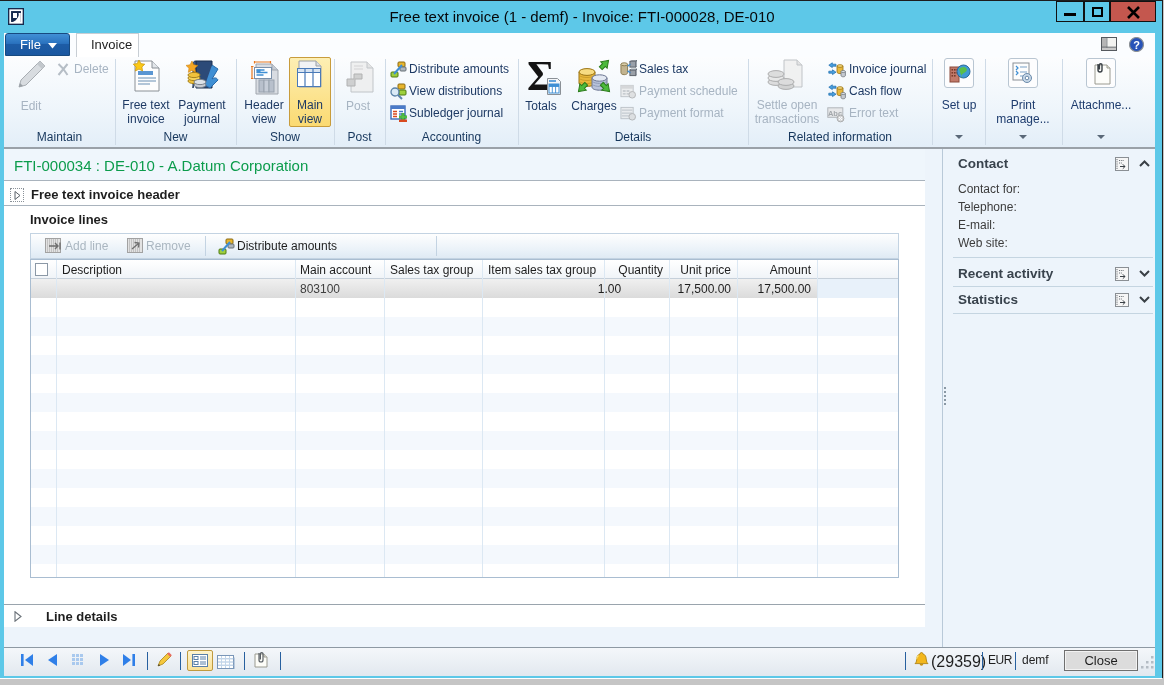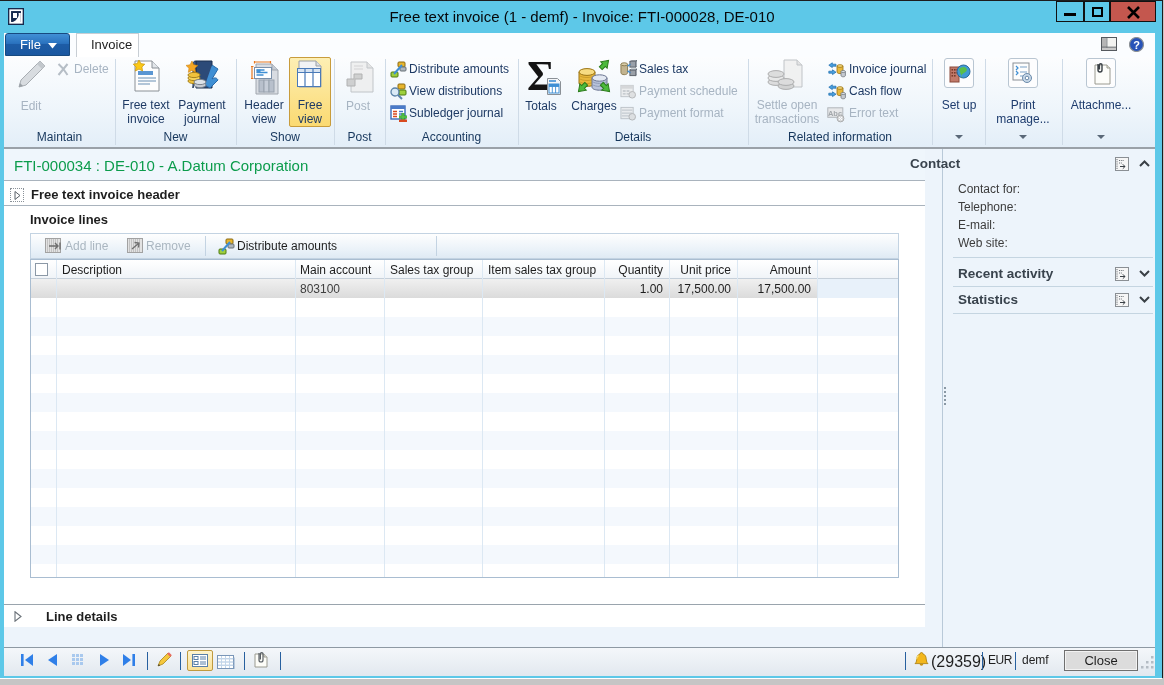--- a/index.html
+++ b/index.html
@@ -144,21 +144,21 @@
 <div class="abs ctr rtx" style="left:234px; top:98px; width:60px;">Header</div>
 <div class="abs ctr rtx" style="left:234px; top:112px; width:60px;">view</div>
 <div class="abs" style="left:289px; top:57px; width:42px; height:70px; border:1px solid #c89c3c; border-radius:2px; background:linear-gradient(#fdefb4,#fbda72);"></div>
 <svg class="abs" style="left:296px; top:59px;" width="28" height="30" viewBox="0 0 28 30">
   <path d="M3 2 h17 l5 5 v21 h-22 z" fill="#f2f3f5" stroke="#9aa0a6"></path>
   <path d="M20 2 v5 h5" fill="#dcdfe3" stroke="#9aa0a6"></path>
   <rect x="1.5" y="9.5" width="23" height="18" fill="#fff" stroke="#4a7ab8"></rect>
   <rect x="1.5" y="9.5" width="23" height="4" fill="#d8e4f2" stroke="#4a7ab8"></rect>
   <path d="M9 10 v17 M17 10 v17" stroke="#4a7ab8" stroke-width="1.2"></path>
 </svg>
-<div class="abs ctr rtx" style="left:280px; top:98px; width:60px;">Free</div>
+<div class="abs ctr rtx" style="left:280px; top:98px; width:60px;">Main</div>
 <div class="abs ctr rtx" style="left:280px; top:112px; width:60px;">view</div>
 
 <svg class="abs" style="left:343px; top:60px; opacity:0.75;" width="32" height="34" viewBox="0 0 32 34">
   <path d="M8 2 h16 l6 6 v24 h-22 z" fill="#ececec" stroke="#b0b4b8"></path>
   <path d="M24 2 v6 h6" fill="#dcdcdc" stroke="#b0b4b8"></path>
   <path d="M11 6 h9 M11 9 h9" stroke="#c6c6c6" stroke-width="1.2"></path>
   <path d="M7 14 h7 v-5 h8 v5 h-7 v7 h-8 z" fill="#c2c2c2" stroke="#9a9a9a" transform="translate(-3,5)"></path>
 </svg>
 <div class="abs gray ctr" style="left:333px; top:99px; width:50px; font-size:12px;">Post</div>
 
@@ -388,34 +388,34 @@
 
   <div class="abs txt" style="left:31px; top:3px;">Description</div>
   <div class="abs txt" style="left:269px; top:3px;">Main account</div>
   <div class="abs txt" style="left:359px; top:3px;">Sales tax group</div>
   <div class="abs txt" style="left:457px; top:3px;">Item sales tax group</div>
   <div class="abs txt" style="left:575px; top:3px; width:57px; text-align:right;">Quantity</div>
   <div class="abs txt" style="left:641px; top:3px; width:59px; text-align:right;">Unit price</div>
   <div class="abs txt" style="left:709px; top:3px; width:71px; text-align:right;">Amount</div>
 
   <div class="abs" style="left:269px; top:22px; font-size:12px; color:#404040;">803100</div>
-  <div class="abs txt" style="left:575px; top:22px; width:57px; text-align:right;">1.00</div>
+  <div class="abs txt" style="left:550px; top:22px; width:57px; text-align:center;">1.00</div>
   <div class="abs txt" style="left:641px; top:22px; width:59px; text-align:right;">17,500.00</div>
   <div class="abs txt" style="left:709px; top:22px; width:71px; text-align:right;">17,500.00</div>
 </div>
 
 <div class="abs" style="left:4px; top:604px; width:921px; height:1px; background:#9aa4ad;"></div>
 <svg class="abs" style="left:14px; top:611px;" width="8" height="11" viewBox="0 0 8 11">
     <path d="M1 0.8 L7 5.5 L1 10.2 z" fill="none" stroke="#6a7178" stroke-width="1.1"></path>
   </svg>
 <div class="abs" style="left:30px; top:609px; font-size:13px; font-weight:bold; color:#1e1e1e;padding-left:16px;">Line details</div>
 
 <div class="abs" style="left:942px; top:149px; width:1px; height:498px; background:#b9c9d8;"></div>
 <div id="sidebar">
-  <div class="abs" style="left:910px; top:156px; font-size:13.5px; font-weight:bold; color:#39434d;">Contact</div>
+  <div class="abs" style="left:958px; top:156px; font-size:13.5px; font-weight:bold; color:#39434d;">Contact</div>
   <svg class="abs" style="left:1115px; top:157px;" width="14" height="14" viewBox="0 0 14 14">
     <rect x="0.5" y="0.5" width="13" height="13" fill="#f6f6f6" stroke="#8a8f94"></rect>
     <path d="M2 2 v10 M4 3.5 h5 M4 6 h3" stroke="#6a7076" stroke-width="1" stroke-dasharray="1.2 1"></path>
     <path d="M5 9.5 h5 m-2.2-2.2 l2.2 2.2 l-2.2 2.2" stroke="#3a4046" stroke-width="1" fill="none"></path>
   </svg>
   <svg class="abs" style="left:1139px; top:160px;" width="11" height="7" viewBox="0 0 11 7">
     <path d="M1 6 L5.5 1.5 L10 6" stroke="#3a4046" stroke-width="2" fill="none"></path>
   </svg>
   <div class="abs" style="left:958px; top:182px; font-size:12px; color:#3c3c3c;">Contact for:</div>
   <div class="abs" style="left:958px; top:200px; font-size:12px; color:#3c3c3c;">Telephone:</div>

